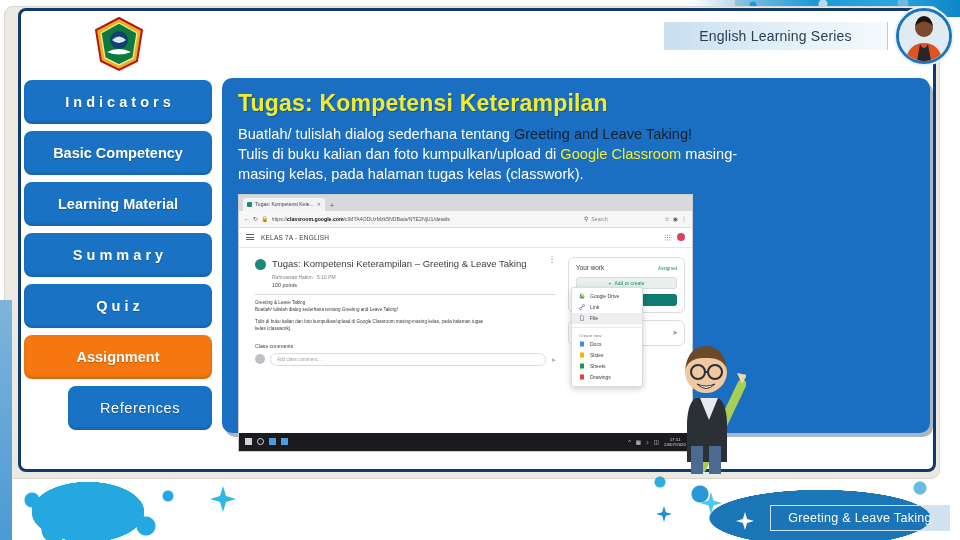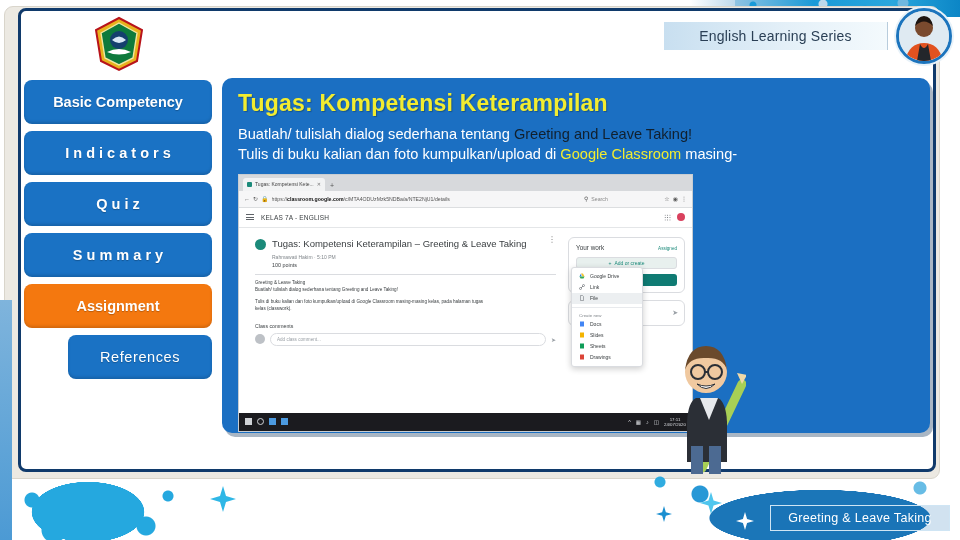--- a/index.html
+++ b/index.html
@@ -272,45 +272,49 @@
       <rect width="50" height="50" fill="#dfeaf2"></rect>
       <circle cx="25" cy="17" r="9" fill="#7a4a2e"></circle>
       <path d="M16 15 q9 -9 18 0 q-2 -10 -9 -10 q-7 0 -9 10z" fill="#1d1410"></path>
       <path d="M6 50 q4 -18 19 -18 q15 0 19 18z" fill="#e2521f"></path>
       <path d="M21 33 q4 8 8 0 l3 17 h-14z" fill="#23262b"></path>
     </svg>
   </div>
 
   <div class="sidebar">
     <div class="nav-btn">
+      <span>I n d i c a t o r s</span>
+    </div>
+    <div class="nav-btn">
       <span>Basic Competency</span>
     </div>
     <div class="nav-btn">
-      <span>I n d i c a t o r s</span>
+      <span>Learning Material</span>
+    </div>
+    <div class="nav-btn">
+      <span>S u m m a r y</span>
     </div>
     <div class="nav-btn">
       <span>Q u i z</span>
-    </div>
-    <div class="nav-btn">
-      <span>S u m m a r y</span>
     </div>
     <div class="nav-btn active">
       <span>Assignment</span>
     </div>
     <div class="nav-btn plain">
       <span>References</span>
     </div>
   </div>
 
   <div class="content-panel">
     <div class="content-title">Tugas: Kompetensi Keterampilan</div>
 
     <div class="content-body">
       <span>Buatlah/ tulislah dialog sederhana tentang </span><span class="hl-dark">Greeting and Leave Taking!</span><br>
       <span>Tulis di buku kalian dan foto kumpulkan/upload di </span><span class="hl-yellow">Google Classroom</span><span> masing-</span><br>
+      <span>masing kelas, pada halaman tugas kelas  (classwork).</span>
     </div>
 
     <div class="shot">
 
       <div class="shot-tabbar">
         <div class="shot-tab">
           <span class="tab-fav"></span>
           <span>Tugas: Kompetensi Kete...</span>
           <span class="tab-x">✕</span>
         </div>

